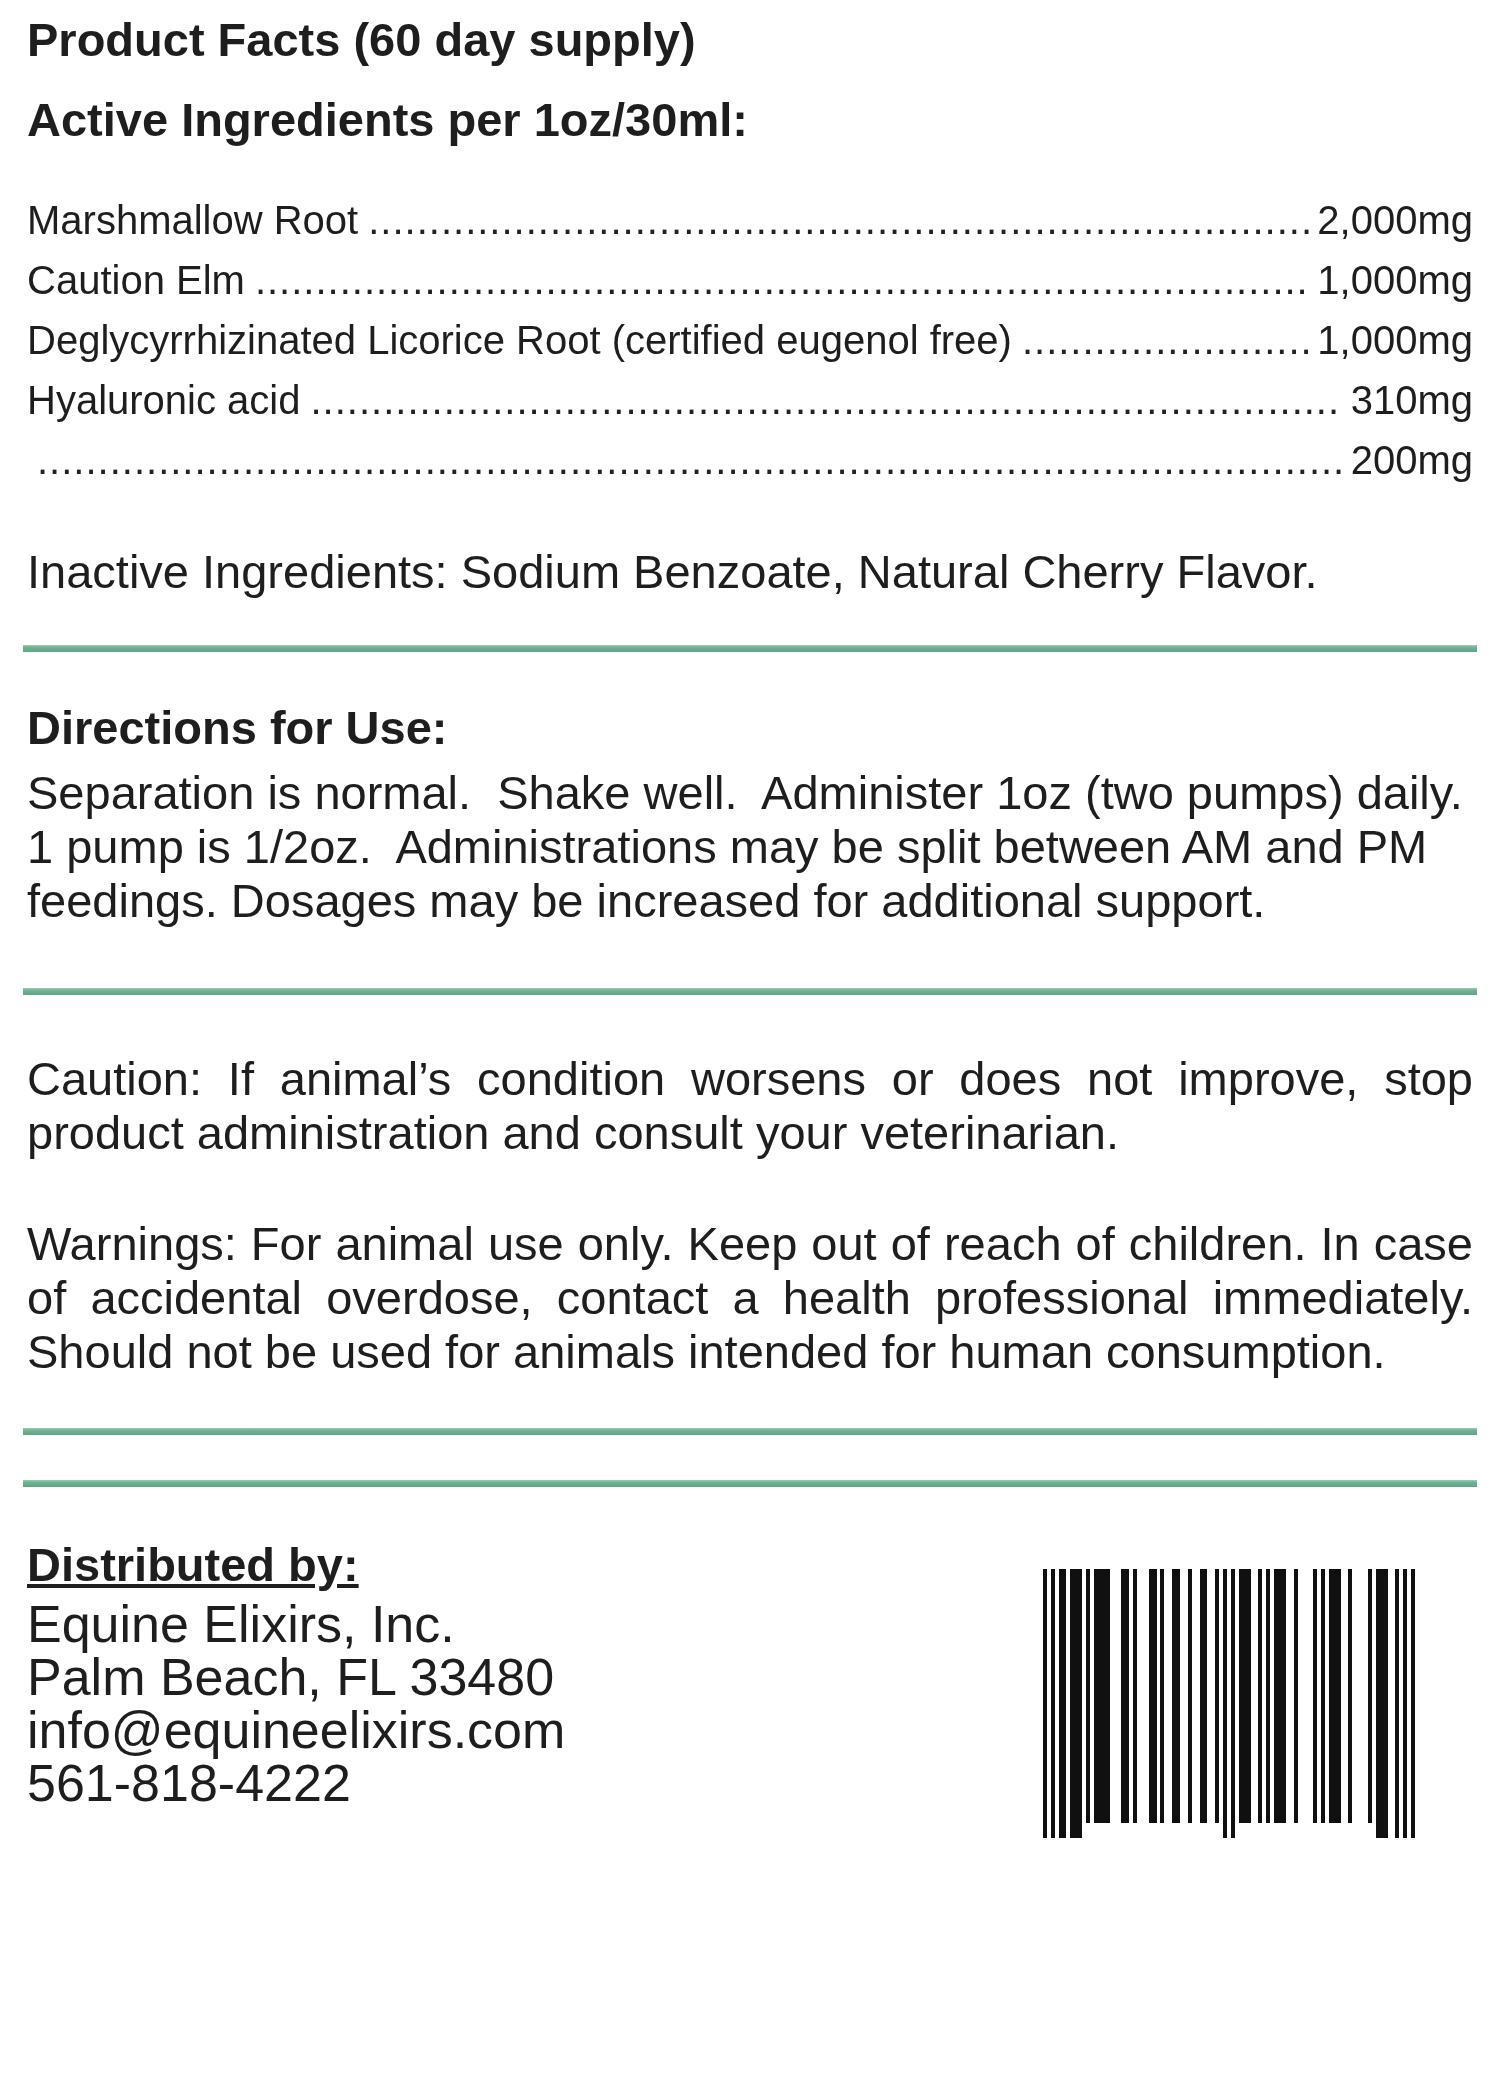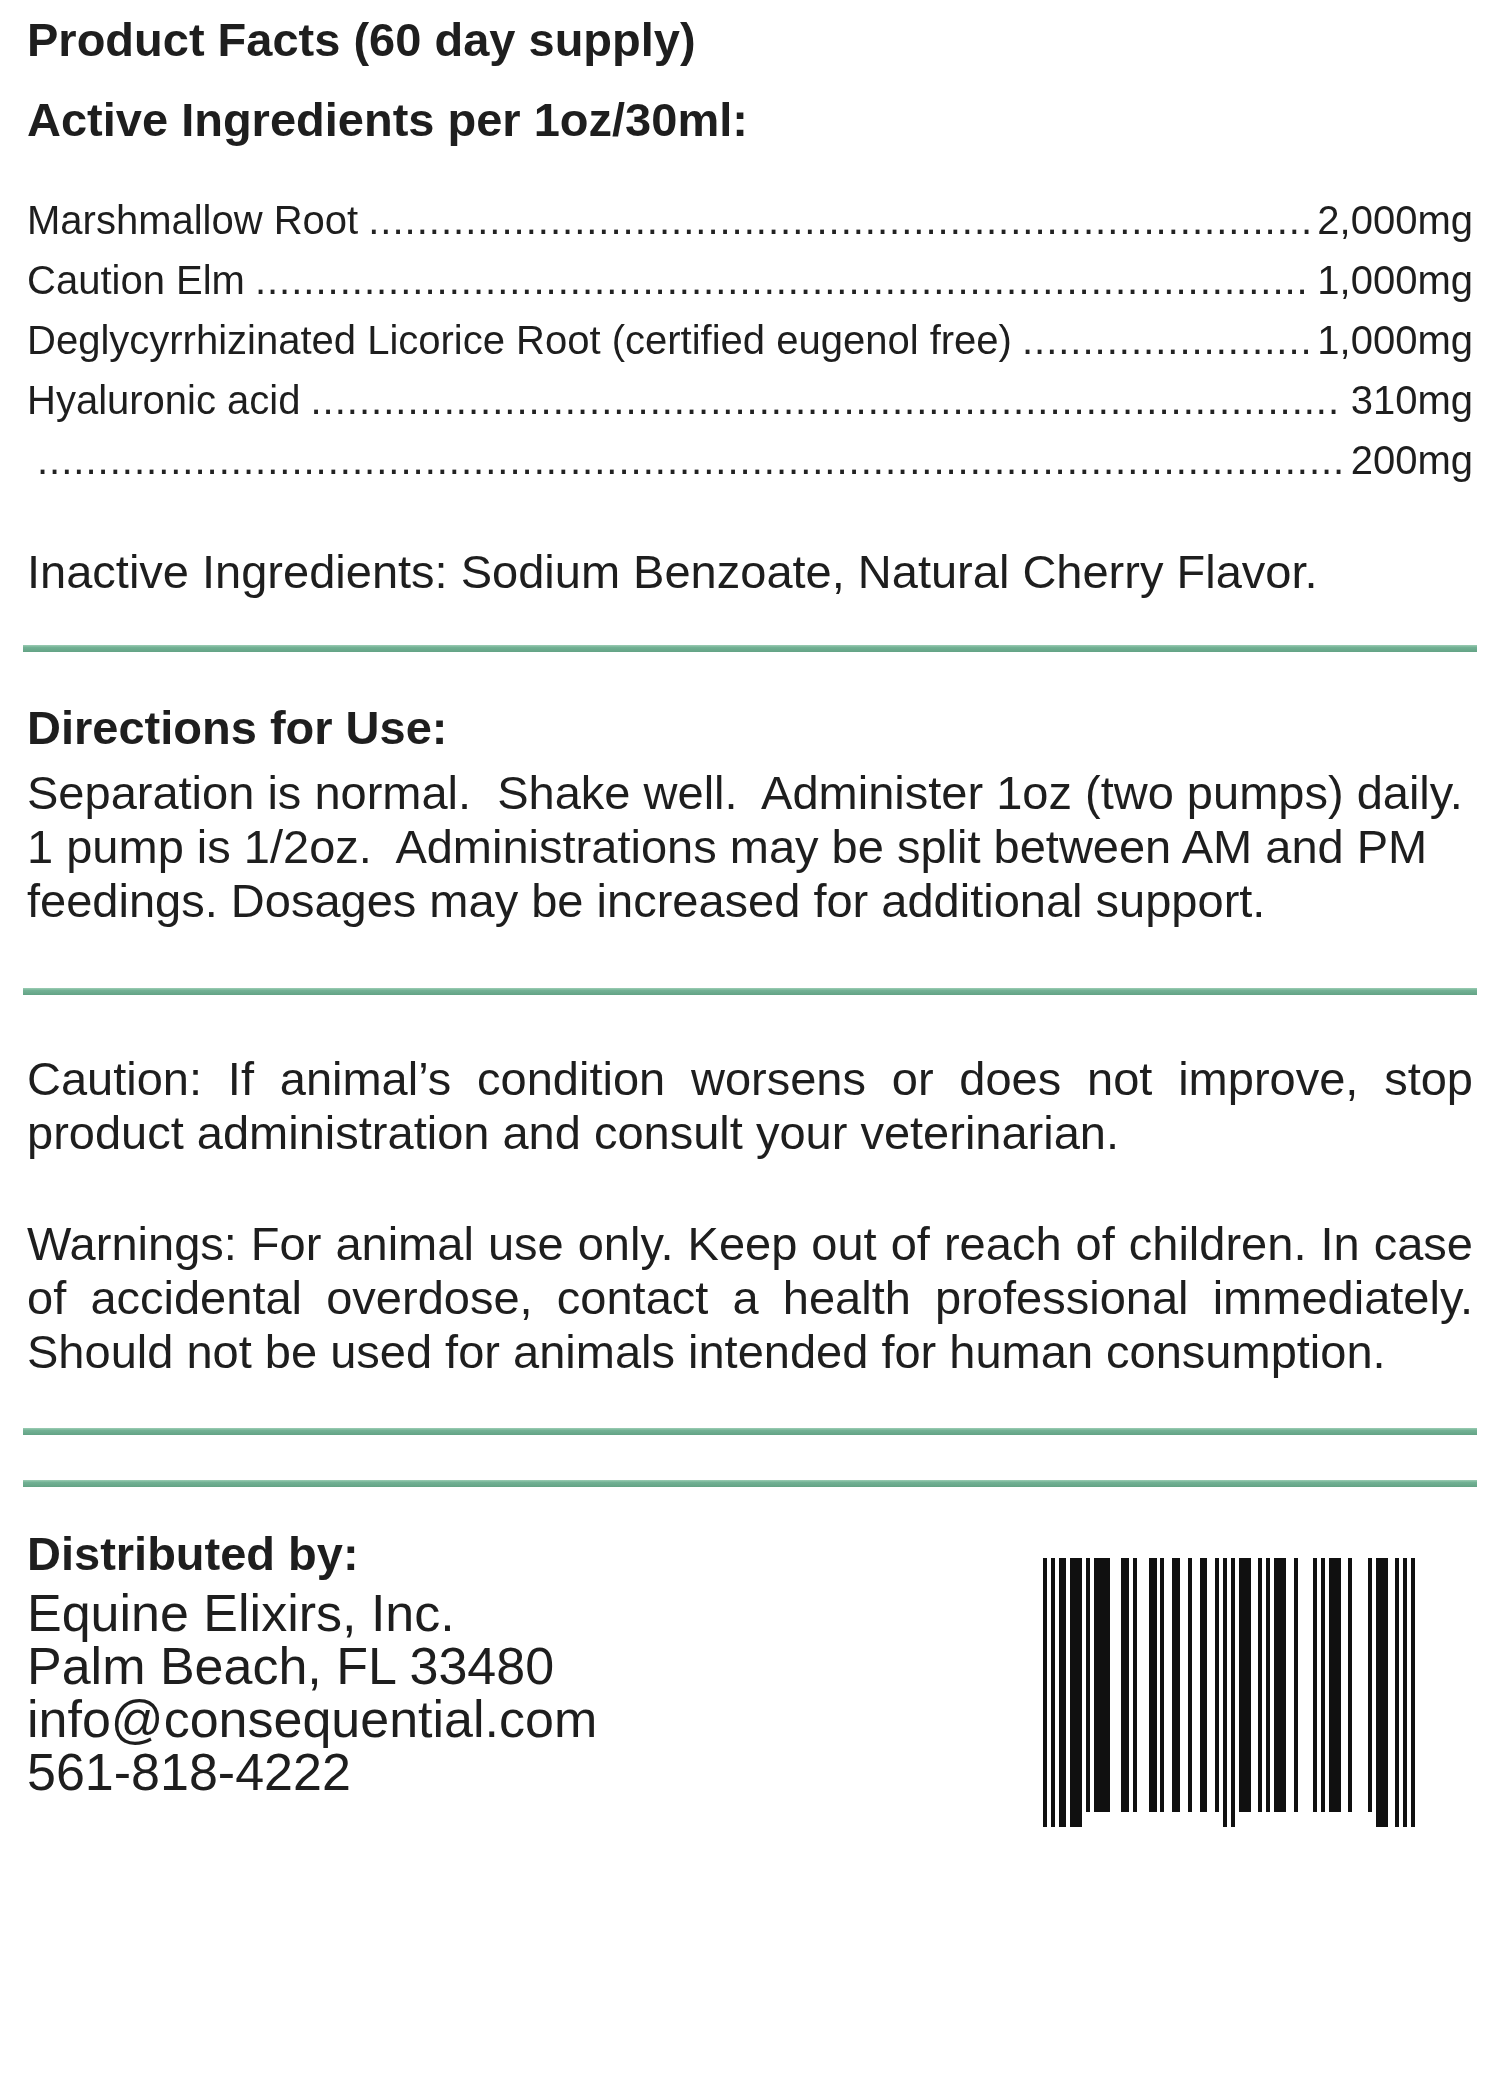--- a/index.html
+++ b/index.html
@@ -47,21 +47,21 @@
   .div-4{margin-top:45px;}
   .directions-heading{margin-top:46px;}
   .para{
     margin:0;font-size:47px;line-height:54px;
   }
   .dir{margin-top:8px;text-align:left;white-space:pre-wrap;}
   .caution{margin-top:57px;text-align:justify;}
   .warnings{margin-top:57px;text-align:justify;}
   .liability{margin-top:36px;text-align:justify;}
   .bottom{position:relative;height:346px;}
-  .dist-heading{margin-top:37px;}
+  .dist-heading{margin-top:48px;text-decoration:underline;}
   .dist-lines{margin-top:3px;}
   .dist-line{font-size:52px;line-height:53px;}
   
   .barcode{
     position:absolute;top:34px;left:1016px;width:372px;height:310px;
   }
   .bars{position:relative;width:372px;height:269px;}
   .bar{position:absolute;top:0;height:254px;background:#101010;}
   .bar.long{height:269px;}
 </style>
@@ -118,21 +118,21 @@
 
 
   <div class="divider div-4"></div>
 
   <div class="bottom">
     <div class="dist">
       <h2 class="h2 dist-heading">Distributed by:</h2>
       <div class="dist-lines">
         <div class="dist-line">Equine Elixirs, Inc.</div>
         <div class="dist-line">Palm Beach, FL 33480</div>
-        <div class="dist-line">info@consequential.com</div>
+        <div class="dist-line">info@equineelixirs.com</div>
         <div class="dist-line">561-818-4222</div>
       </div>
     </div>
 
     <div class="barcode">
       <div class="bars" id="barcode-bars">
           <div class="bar long" style="left: 0px; width: 3.91579px;"></div>
           <div class="bar long" style="left: 7.83158px; width: 3.91579px;"></div>
           <div class="bar long" style="left: 15.6632px; width: 7.83158px;"></div>
           <div class="bar long" style="left: 27.4105px; width: 11.7474px;"></div>

